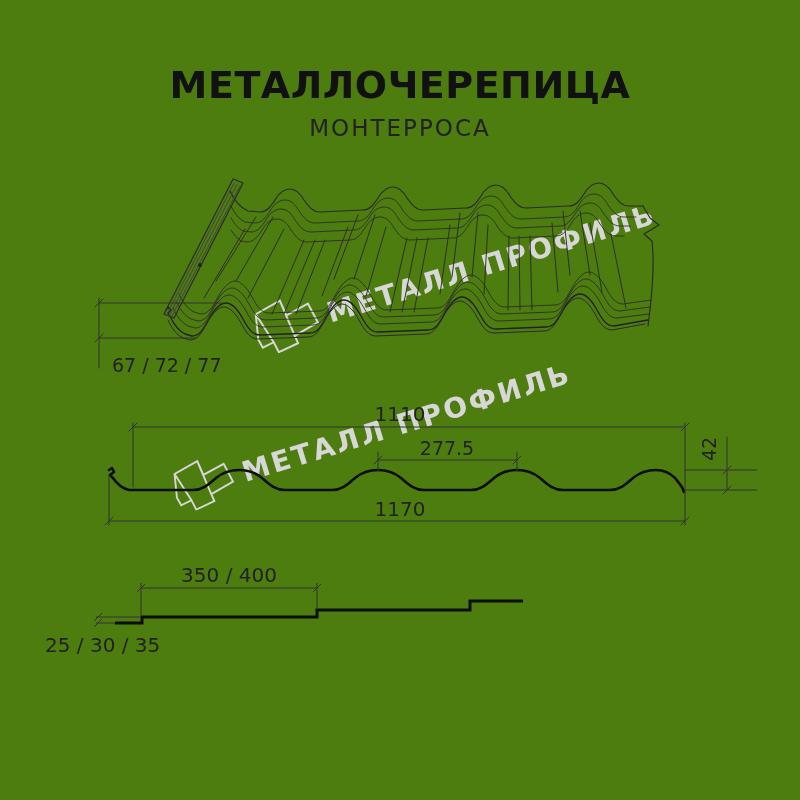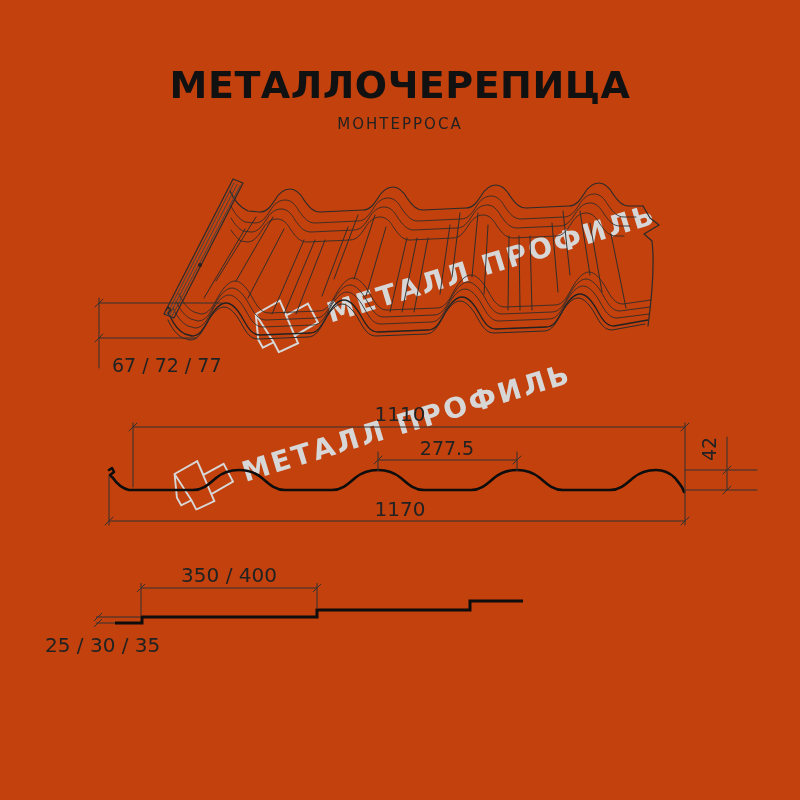--- a/index.html
+++ b/index.html
@@ -1,20 +1,20 @@
 <!DOCTYPE html>
 <html><head>
 <meta charset="utf-8">
 <style>
   html,body{margin:0;padding:0;background:#ffffff;width:800px;height:800px;overflow:hidden;
     font-family:"DejaVu Sans","Liberation Sans",sans-serif;}
-  .stage{position:relative;width:800px;height:800px;background:#c2410c;}
+  .stage{position:relative;width:800px;height:800px;background:#4d7c0f;}
   .title-block{position:absolute;left:0;top:66px;width:800px;text-align:center;z-index:3;}
   .title-main{font-size:38px;font-weight:800;letter-spacing:.5px;color:#111;line-height:1.05;}
-  .title-sub{margin-top:9px;font-size:15px;font-weight:400;letter-spacing:2px;color:#222;}
+  .title-sub{margin-top:9px;font-size:23px;font-weight:400;letter-spacing:2px;color:#222;}
   .watermark{position:absolute;display:flex;align-items:center;gap:10px;z-index:1;
     transform-origin:0 50%;transform:rotate(-17deg);white-space:nowrap;}
   .watermark .wm-text{font-size:28px;font-weight:700;letter-spacing:2.5px;color:#d7d7d7;}
   .wm-1{left:253px;top:308px;}
   .wm-2{left:172px;top:468px;}
   svg.lines{position:absolute;left:0;top:0;z-index:2;}
   .dim-label{font-size:19px;fill:#222;}
   .dim-label-lg{font-size:20px;fill:#222;}
 </style>
 </head>

